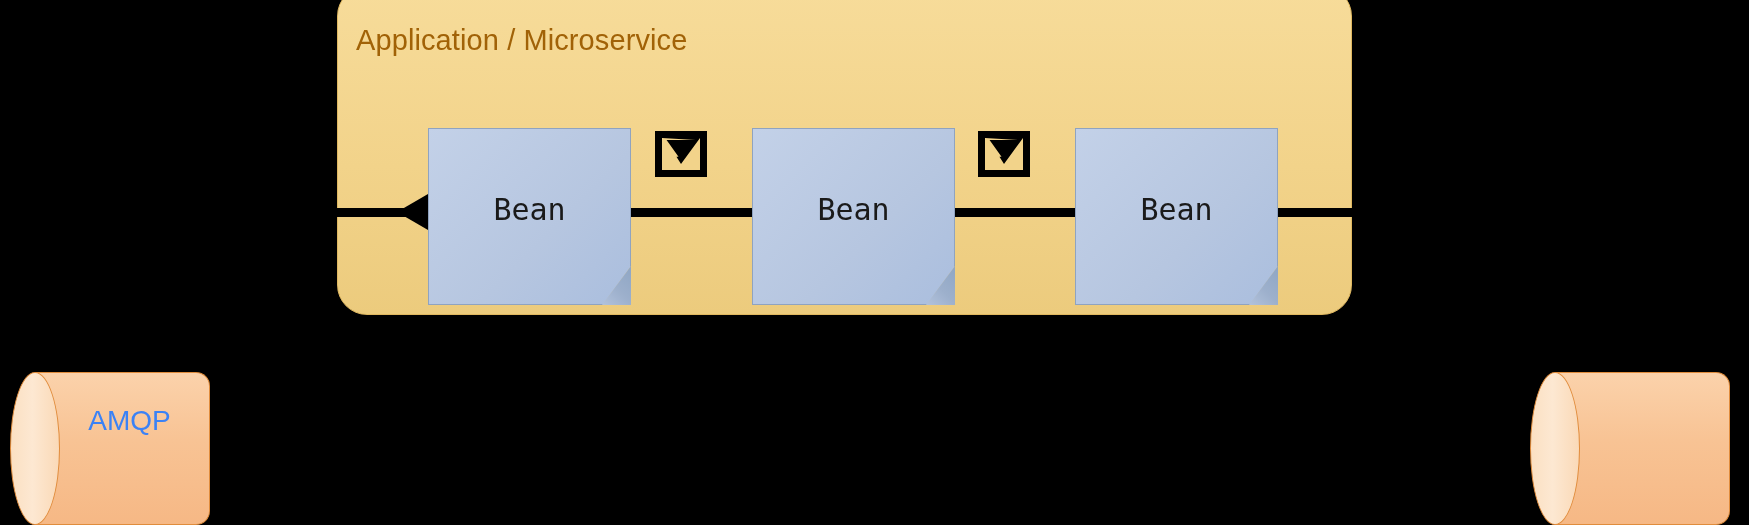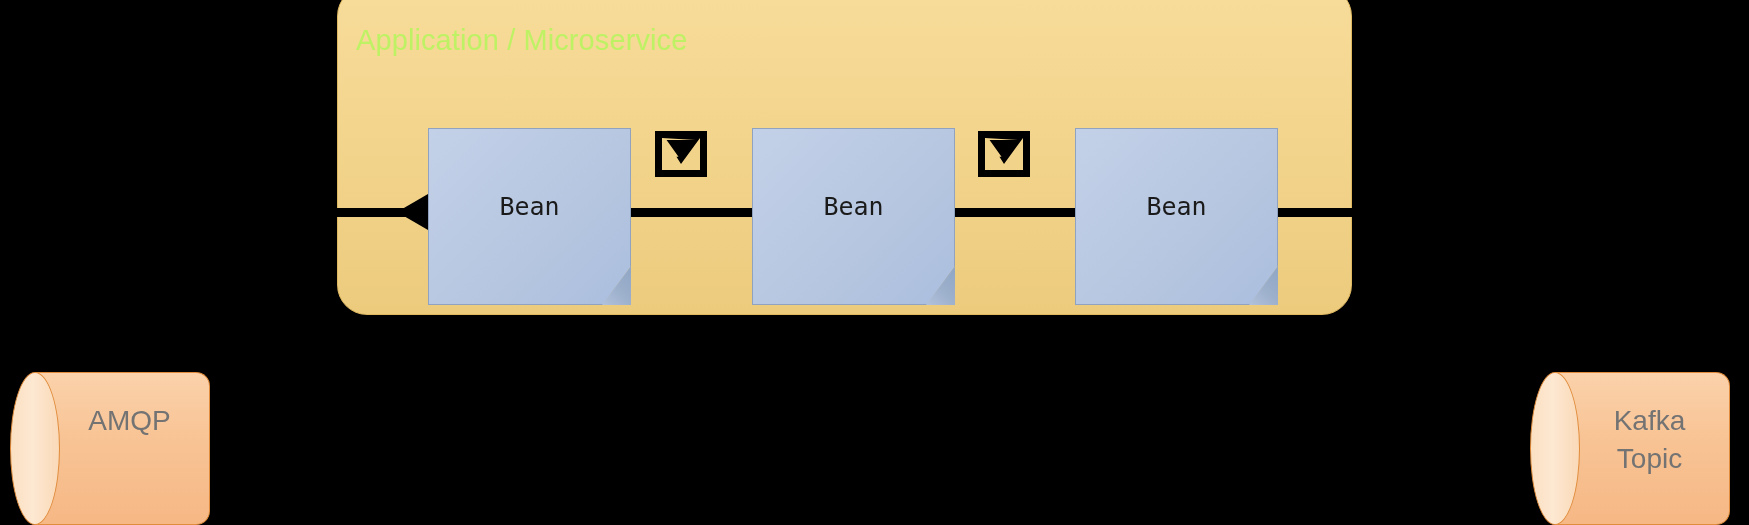--- a/index.html
+++ b/index.html
@@ -27,21 +27,21 @@
     border-radius: 30px;
     background: linear-gradient(180deg, #f7dc9a 0%, #f2d38a 55%, #eccb7d 100%);
     border: 1px solid #e0b860;
     box-sizing: border-box;
   }
   .app-title {
     position: absolute;
     left: 356px;
     top: 24px;
     font-size: 29px;
-    color: #bef264;
+    color: #a16207;
     letter-spacing: 0.1px;
     white-space: nowrap;
   }
 
   
   .bean {
     position: absolute;
     top: 128px;
     width: 203px;
     height: 177px;
@@ -65,21 +65,21 @@
     -webkit-clip-path: polygon(100% 0, 100% 100%, 0 100%);
     clip-path: polygon(100% 0, 100% 100%, 0 100%);
   }
   .bean-label {
     position: absolute;
     left: 0;
     right: 0;
     top: 64px;
     text-align: center;
     font-family: "DejaVu Sans Mono", "Liberation Mono", monospace;
-    font-size: 25px;
+    font-size: 30px;
     color: #1a1a1a;
   }
   #bean-1 { left: 428px; }
   #bean-2 { left: 752px; }
   #bean-3 { left: 1075px; }
 
   
   .arrow-line {
     position: absolute;
     height: 9px;
@@ -169,21 +169,21 @@
     box-sizing: border-box;
   }
   .cyl-label {
     position: absolute;
     left: 45px;
     right: 6px;
     top: 30px;
     text-align: center;
     font-size: 28px;
     line-height: 38px;
-    color: #737373;
+    color: #3b82f6;
   }
   #cylinder-amqp { left: 10px; }
   #cylinder-kafka { left: 1530px; }
 </style>
 </head>
 <body>
 
 <div id="canvas">
 
   <div class="app-panel"></div>
@@ -233,19 +233,15 @@
     <div class="cyl-body"></div>
     <div class="cyl-cap"></div>
     <div class="cyl-label">
       <div>AMQP</div>
     </div>
   </div>
 
   <div class="cylinder" id="cylinder-kafka">
     <div class="cyl-body"></div>
     <div class="cyl-cap"></div>
-    <div class="cyl-label">
-      <div>Kafka</div>
-      <div>Topic</div>
-    </div>
   </div>
 
 </div>
 
 </body></html>

